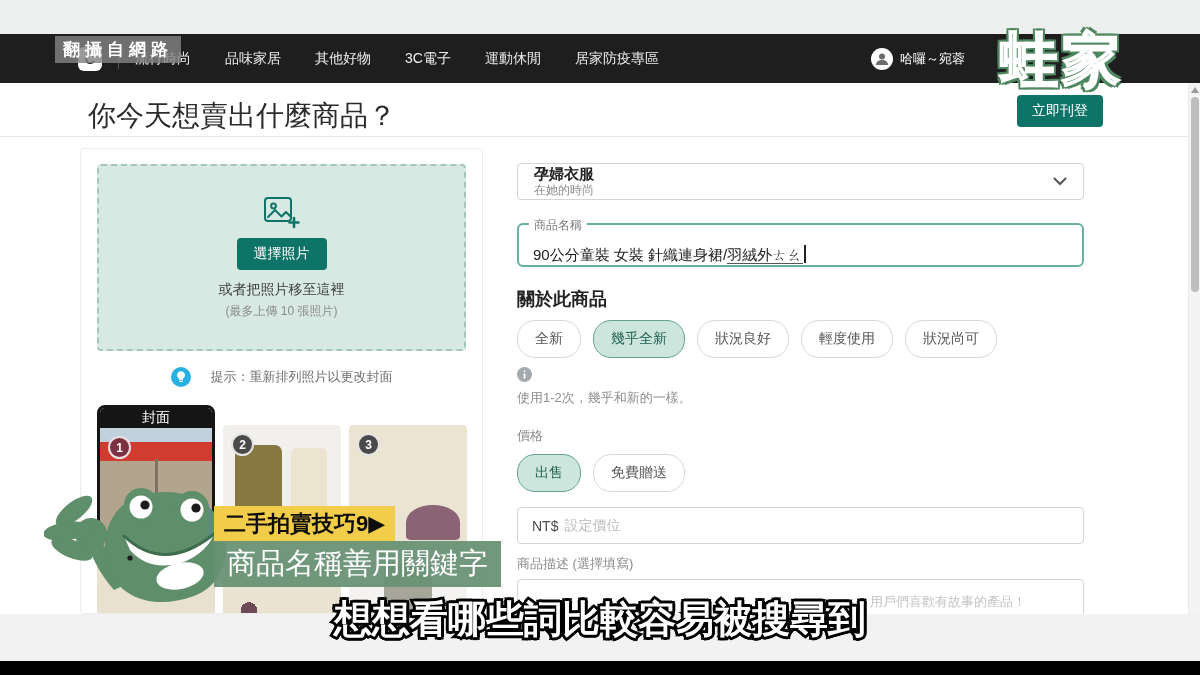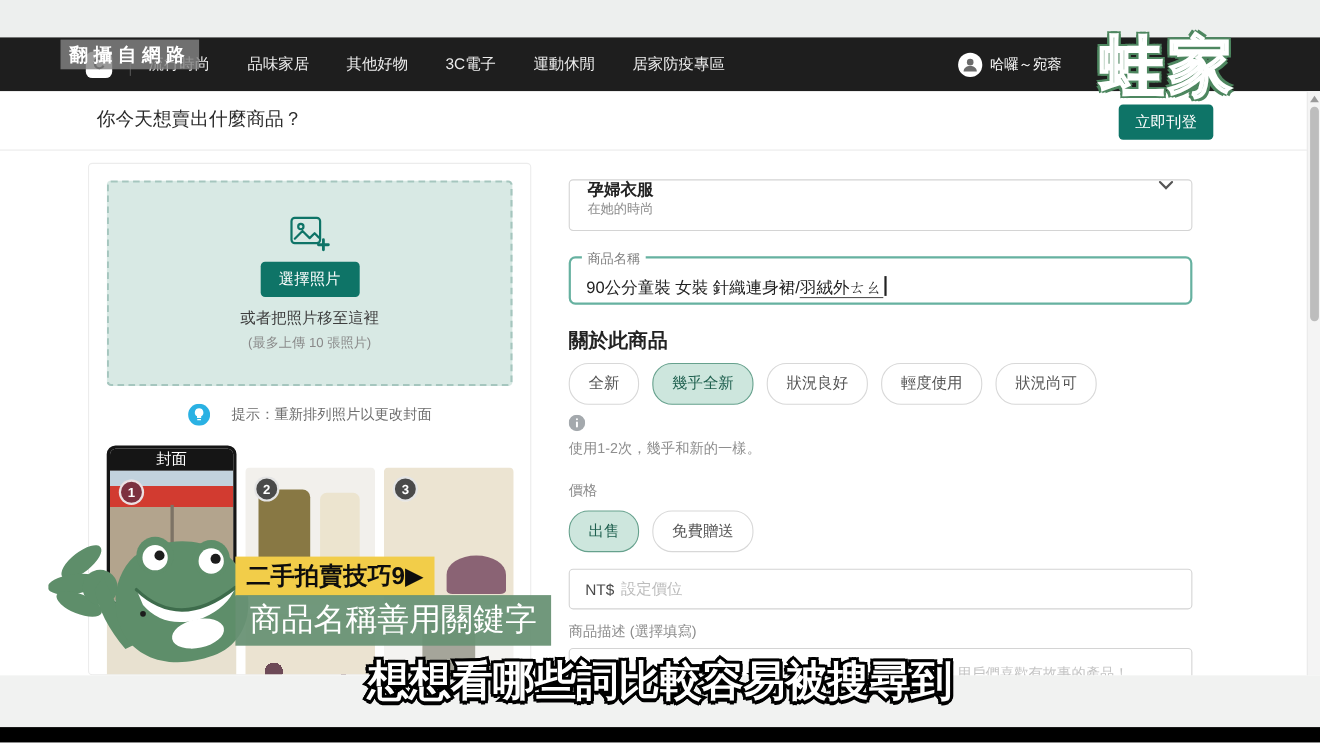--- a/index.html
+++ b/index.html
@@ -17,21 +17,21 @@
   .nav-divider{width:1px;height:20px;background:#555;margin:0 16px;}
   .nav-items{display:flex;gap:34px;}
   .nav-item{color:#ededed;font-size:14px;white-space:nowrap;cursor:pointer;}
   .nav-spacer{flex:1;}
   .nav-user{display:flex;align-items:center;gap:7px;}
   .nav-avatar{width:22px;height:22px;border-radius:50%;background:#fff;display:flex;align-items:center;justify-content:center;overflow:hidden;}
   .nav-username{color:#fff;font-size:13px;white-space:nowrap;}
 
   
   .page-header{position:absolute;left:0;top:83px;width:1200px;height:54px;background:#fff;border-bottom:1px solid #e6e6e6;box-sizing:border-box;}
-  .page-title{position:absolute;left:88px;top:14px;font-size:17px;color:#2b2b2b;}
+  .page-title{position:absolute;left:88px;top:14px;font-size:28px;color:#2b2b2b;}
   .publish-btn{position:absolute;right:97px;top:12px;background:#0e7467;color:#fff;font-size:14px;padding:7px 15px;border-radius:4px;border:none;cursor:pointer;}
 
   
   .content{position:absolute;left:0;top:137px;width:1200px;height:477px;background:#fff;overflow:hidden;}
 
   
   .left-card{position:absolute;left:80px;top:11px;width:403px;height:466px;border:1px solid #ececec;border-radius:4px;box-sizing:border-box;background:#fff;overflow:hidden;}
   .dropzone{margin:15px 16px 0;height:187px;background:#d8e9e4;border:2px dashed #a5c6be;border-radius:4px;box-sizing:border-box;display:flex;flex-direction:column;align-items:center;justify-content:center;}
   .choose-btn{margin-top:8px;background:#0e7467;color:#fff;font-size:14px;padding:7px 17px;border:none;border-radius:4px;cursor:pointer;}
   .drop-hint{margin-top:11px;font-size:14px;color:#3e3e3e;}
@@ -59,25 +59,25 @@
   .p2::after{content:"";position:absolute;right:12%;top:18%;width:30%;height:74%;background:#ece4cf;border-radius:6px;}
   .p3{background:#ece4d2;}
   .p3::after{content:"";position:absolute;right:6%;bottom:8%;width:46%;height:28%;background:#8a6374;border-radius:50% 50% 10% 10%;}
   .p4{background:#e8e1d0;}
   .p5{background:radial-gradient(circle at 22% 42%,#6d4a57 0 7%,transparent 7%),radial-gradient(circle at 76% 50%,#6d4a57 0 7%,transparent 7%),#ebe3d1;}
   .p6{background:#f4f3f1;}
   .p6::before{content:"";position:absolute;left:30%;top:4%;width:40%;height:96%;background:#a5a59a;border-radius:5px;}
 
   
   .rpanel{position:absolute;left:517px;top:26px;width:567px;}
-  .cat-box{height:47px;border:1px solid #d4d4d4;border-radius:4px;box-sizing:border-box;display:flex;padding:0 16px;cursor:pointer;background:#fff;}
+  .cat-box{height:37px;border:1px solid #d4d4d4;border-radius:4px;box-sizing:border-box;display:flex;align-items:center;padding:0 16px;cursor:pointer;background:#fff;}
   .cat-texts{flex:1;line-height:1.25;}
   .cat-name{font-size:15px;font-weight:bold;color:#222;}
   .cat-sub{font-size:12px;color:#8b8b8b;}
-  .name-field{margin-top:23px;height:44px;border:2px solid #66b1a0;border-radius:6px;box-sizing:border-box;position:relative;display:flex;align-items:flex-start;padding:16px 14px;background:#fff;}
+  .name-field{margin-top:23px;height:44px;border:2px solid #66b1a0;border-radius:6px;box-sizing:border-box;position:relative;display:flex;align-items:flex-end;padding:0 14px;background:#fff;}
   .float-label{position:absolute;left:10px;top:-8px;background:#fff;padding:0 5px;font-size:12px;color:#7c7c7c;}
   .name-value{font-size:15px;color:#222;white-space:nowrap;}
   .composing{border-bottom:1px solid #555;}
   .caret{display:inline-block;width:2px;height:18px;background:#222;vertical-align:-3px;margin-left:1px;}
   .about-heading{margin-top:20px;font-size:18px;font-weight:bold;color:#222;}
   .field-label{margin-top:14px;font-size:13px;color:#8b8b8b;}
   .chips{margin-top:9px;display:flex;gap:12px;}
   .chip{height:36px;padding:0 17px;border-radius:18px;border:1px solid #d8d8d8;background:#fff;color:#555;font-size:14px;display:flex;align-items:center;cursor:pointer;white-space:nowrap;}
   .chip.selected{background:#cde6dd;border-color:#66a18d;color:#1e5f4e;}
   .hint-row{margin-top:9px;display:flex;gap:7px;flex-direction:column;}

